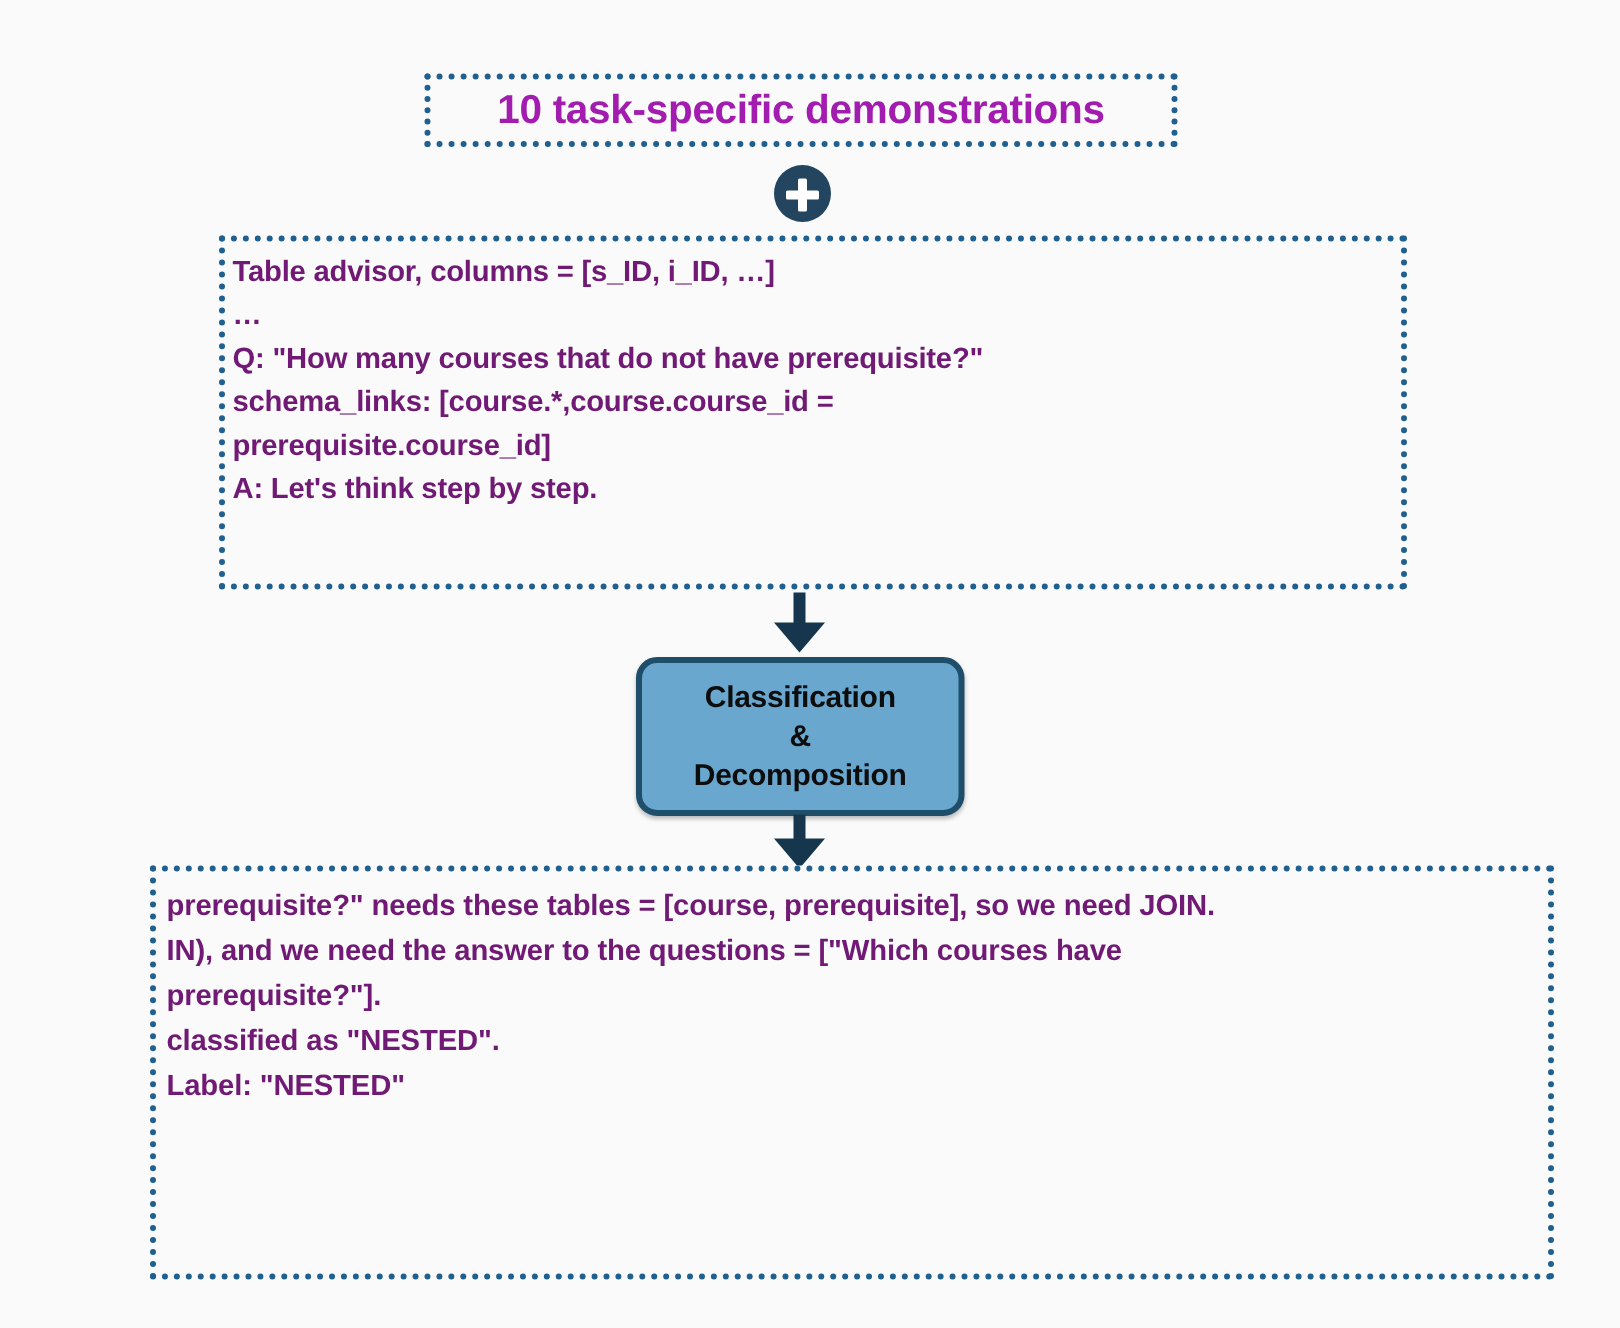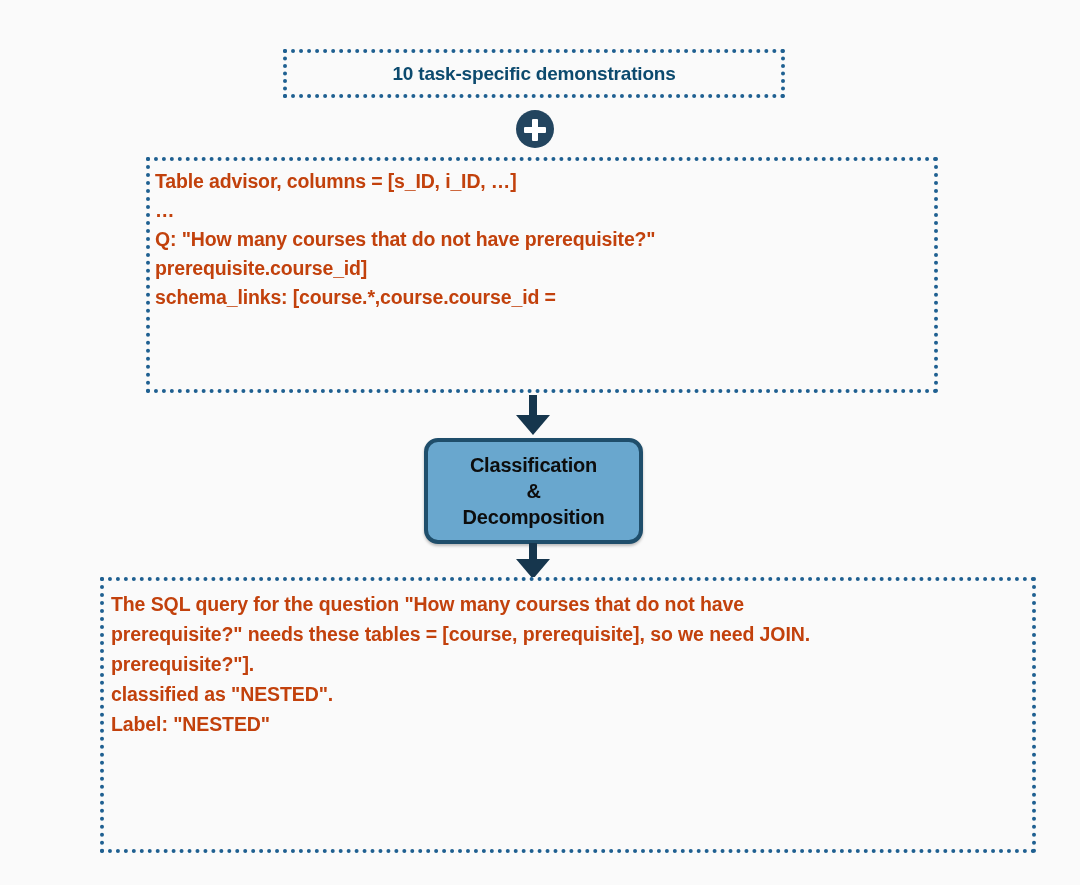--- a/index.html
+++ b/index.html
@@ -34,25 +34,25 @@
   #demos-box {
     left: 283px;
     top: 49px;
     width: 502px;
     height: 49px;
     display: flex;
     align-items: center;
     justify-content: center;
   }
   #demos-box .box-title {
-    font-size: 19px;
+    font-size: 27px;
     font-weight: bold;
     letter-spacing: -0.2px;
     white-space: nowrap;
-    color: #0c4a6e;
+    color: #a21caf;
   }
 
   
   #prompt-box {
     left: 146px;
     top: 157px;
     width: 792px;
     height: 236px;
     padding: 6px 4px 4px 5px;
   }
@@ -65,21 +65,21 @@
     height: 276px;
     padding: 8px 6px 6px 7px;
   }
 
   .text-line {
     font-size: 19.5px;
     font-weight: bold;
     line-height: 29px;
     white-space: pre;
     letter-spacing: -0.15px;
-    color: #c2410c;
+    color: #701a75;
   }
   #output-box .text-line {
     font-size: 19.5px;
     line-height: 30px;
     letter-spacing: -0.1px;
   }
 
   
   #plus-badge {
     position: absolute;
@@ -189,41 +189,42 @@
   <div id="plus-badge">
     <div class="circle"></div>
     <div class="bar-h"></div>
     <div class="bar-v"></div>
   </div>
 
   <div class="dotted-box" id="prompt-box">
     <div class="text-line">Table advisor, columns = [s_ID, i_ID, …]</div>
     <div class="text-line">…</div>
     <div class="text-line">Q: "How many courses that do not have prerequisite?"</div>
+    <div class="text-line">schema_links: [course.*,course.course_id =</div>
     <div class="text-line">prerequisite.course_id]</div>
-    <div class="text-line">schema_links: [course.*,course.course_id =</div>
+    <div class="text-line">A: Let's think step by step.</div>
   </div>
 
   <div class="arrow" id="arrow-prompt-to-classifier">
     <div class="shaft"></div>
     <div class="head"></div>
   </div>
 
   <div id="classifier-node">
     <div class="node-line">Classification</div>
     <div class="node-line">&amp;</div>
     <div class="node-line">Decomposition</div>
   </div>
 
   <div class="arrow" id="arrow-classifier-to-output">
     <div class="shaft"></div>
     <div class="head"></div>
   </div>
 
   <div class="dotted-box" id="output-box">
-    <div class="text-line">The SQL query for the question "How many courses that do not have</div>
     <div class="text-line">prerequisite?" needs these tables = [course, prerequisite], so we need JOIN.</div>
+    <div class="text-line">IN), and we need the answer to the questions = ["Which courses have</div>
     <div class="text-line">prerequisite?"].</div>
     <div class="text-line">classified as "NESTED".</div>
     <div class="text-line">Label: "NESTED"</div>
   </div>
 
 </div>
 
 </body></html>

